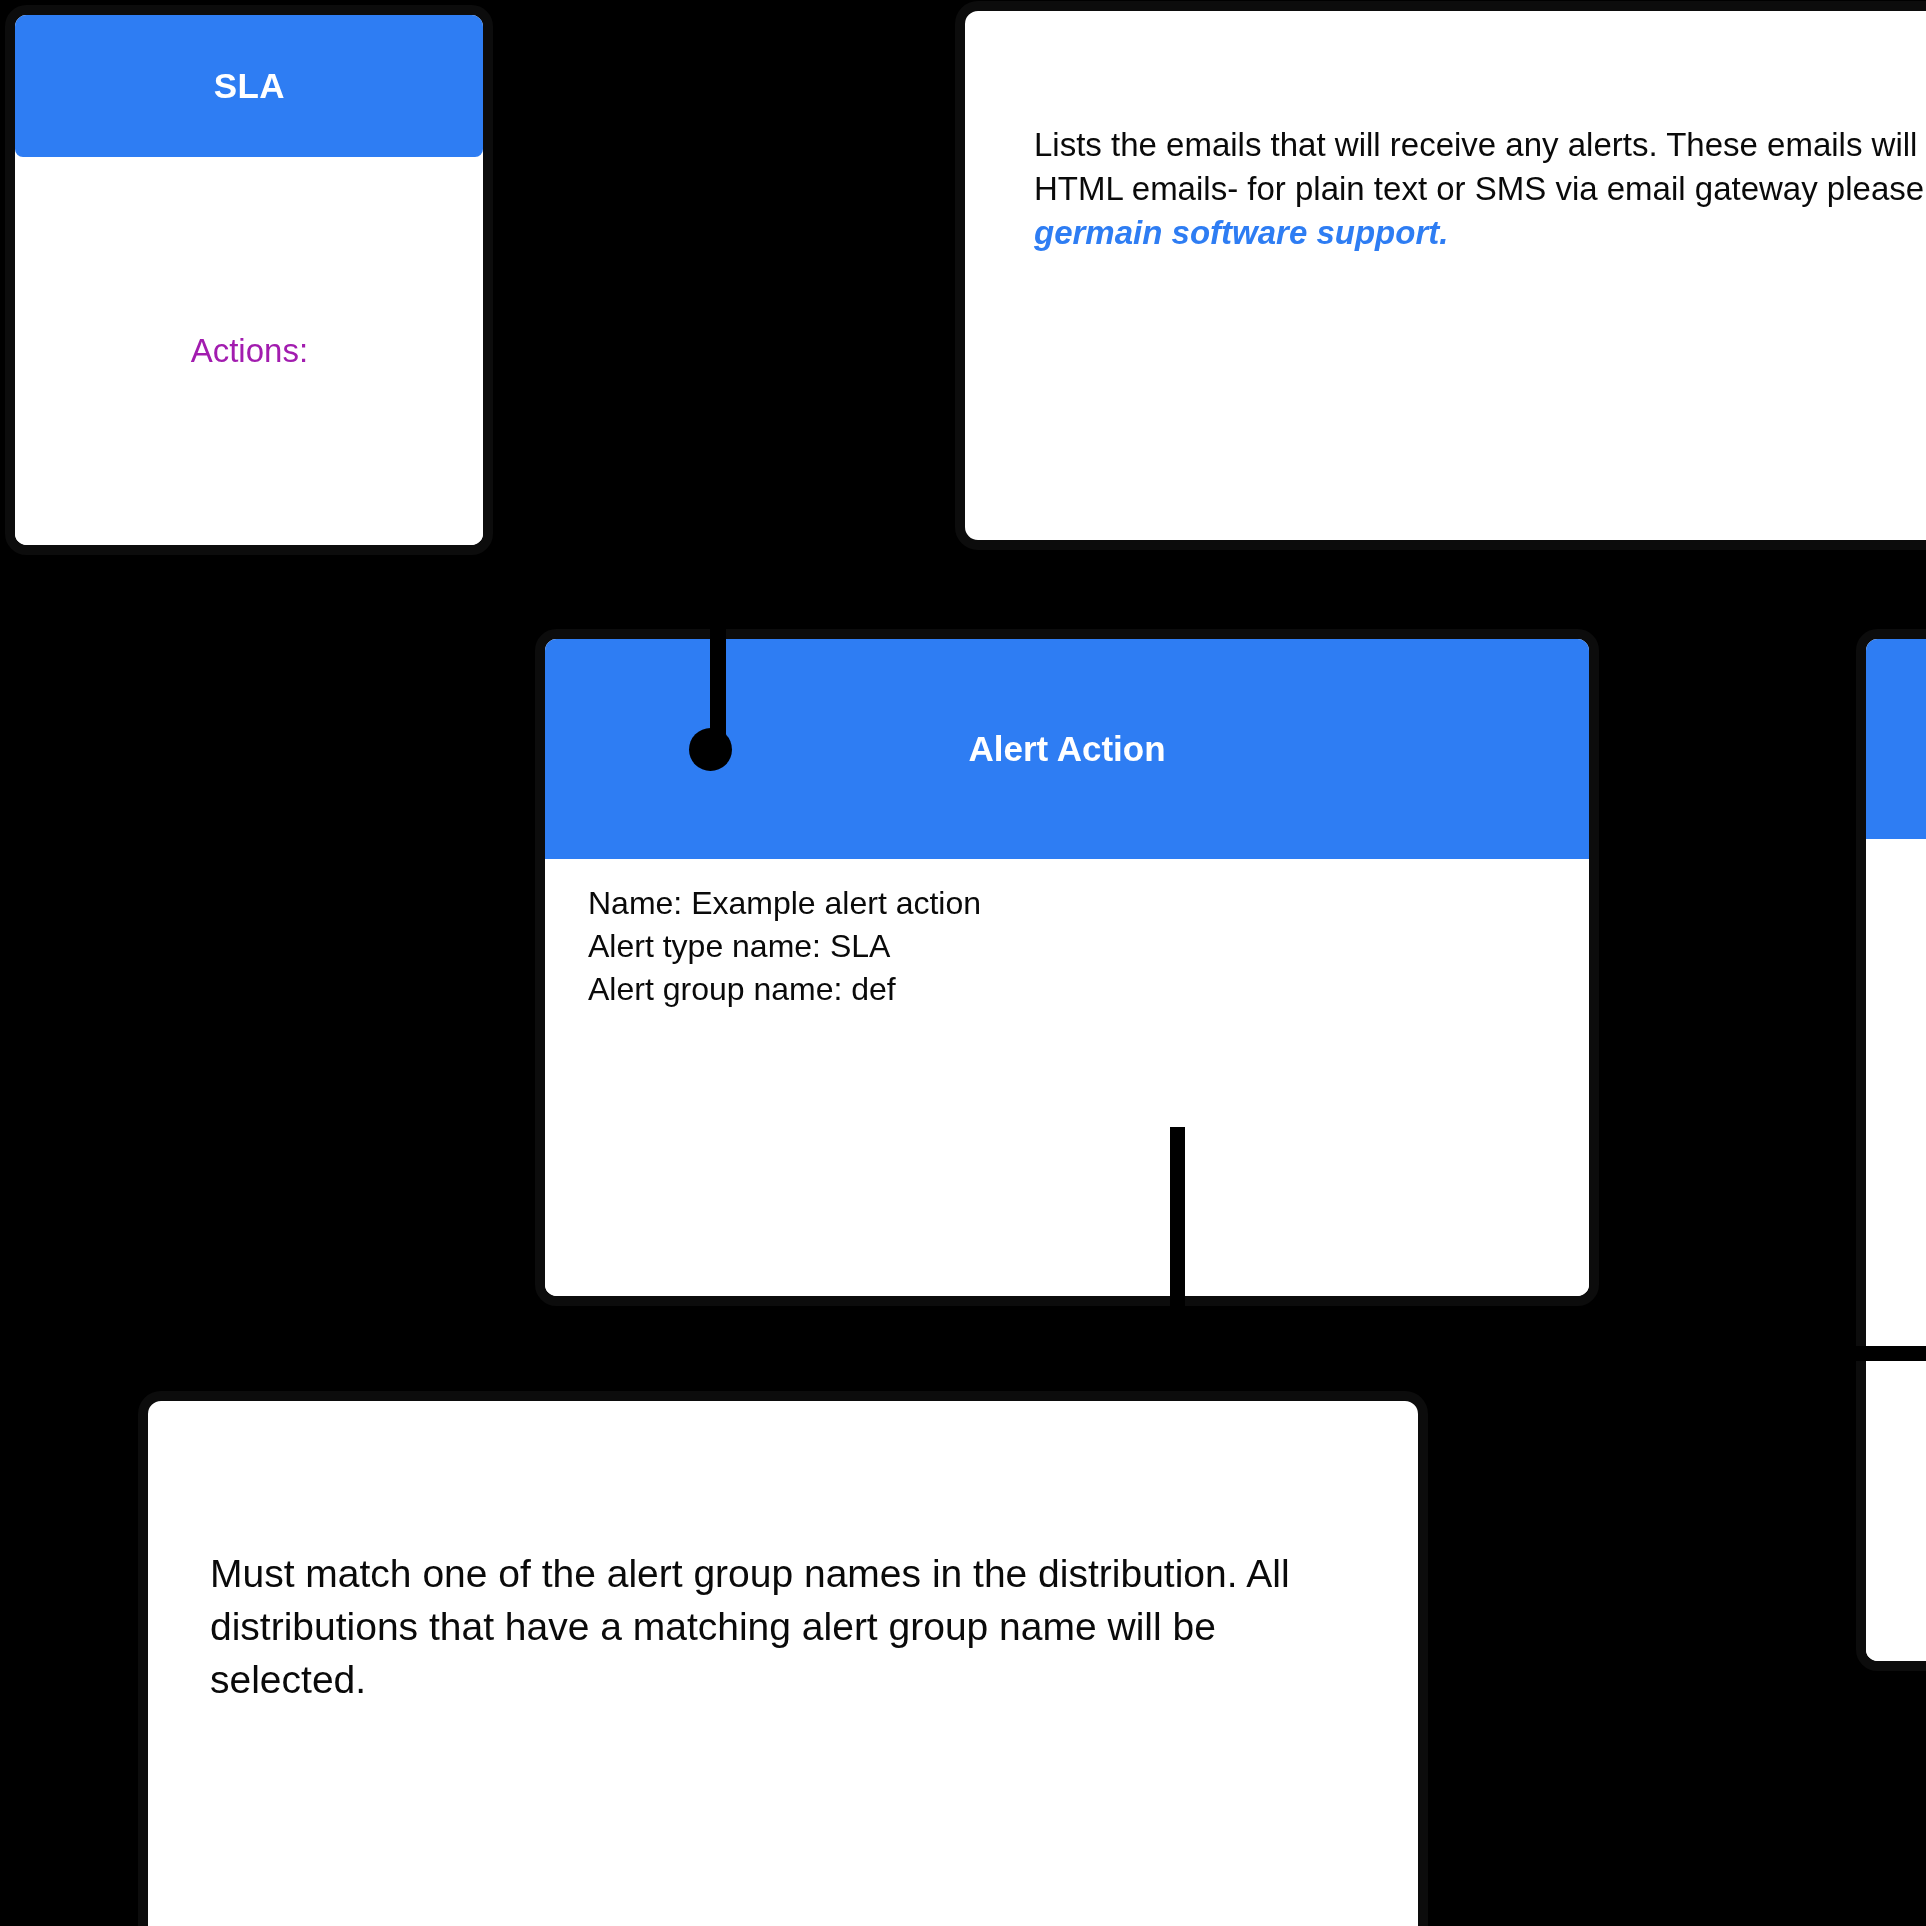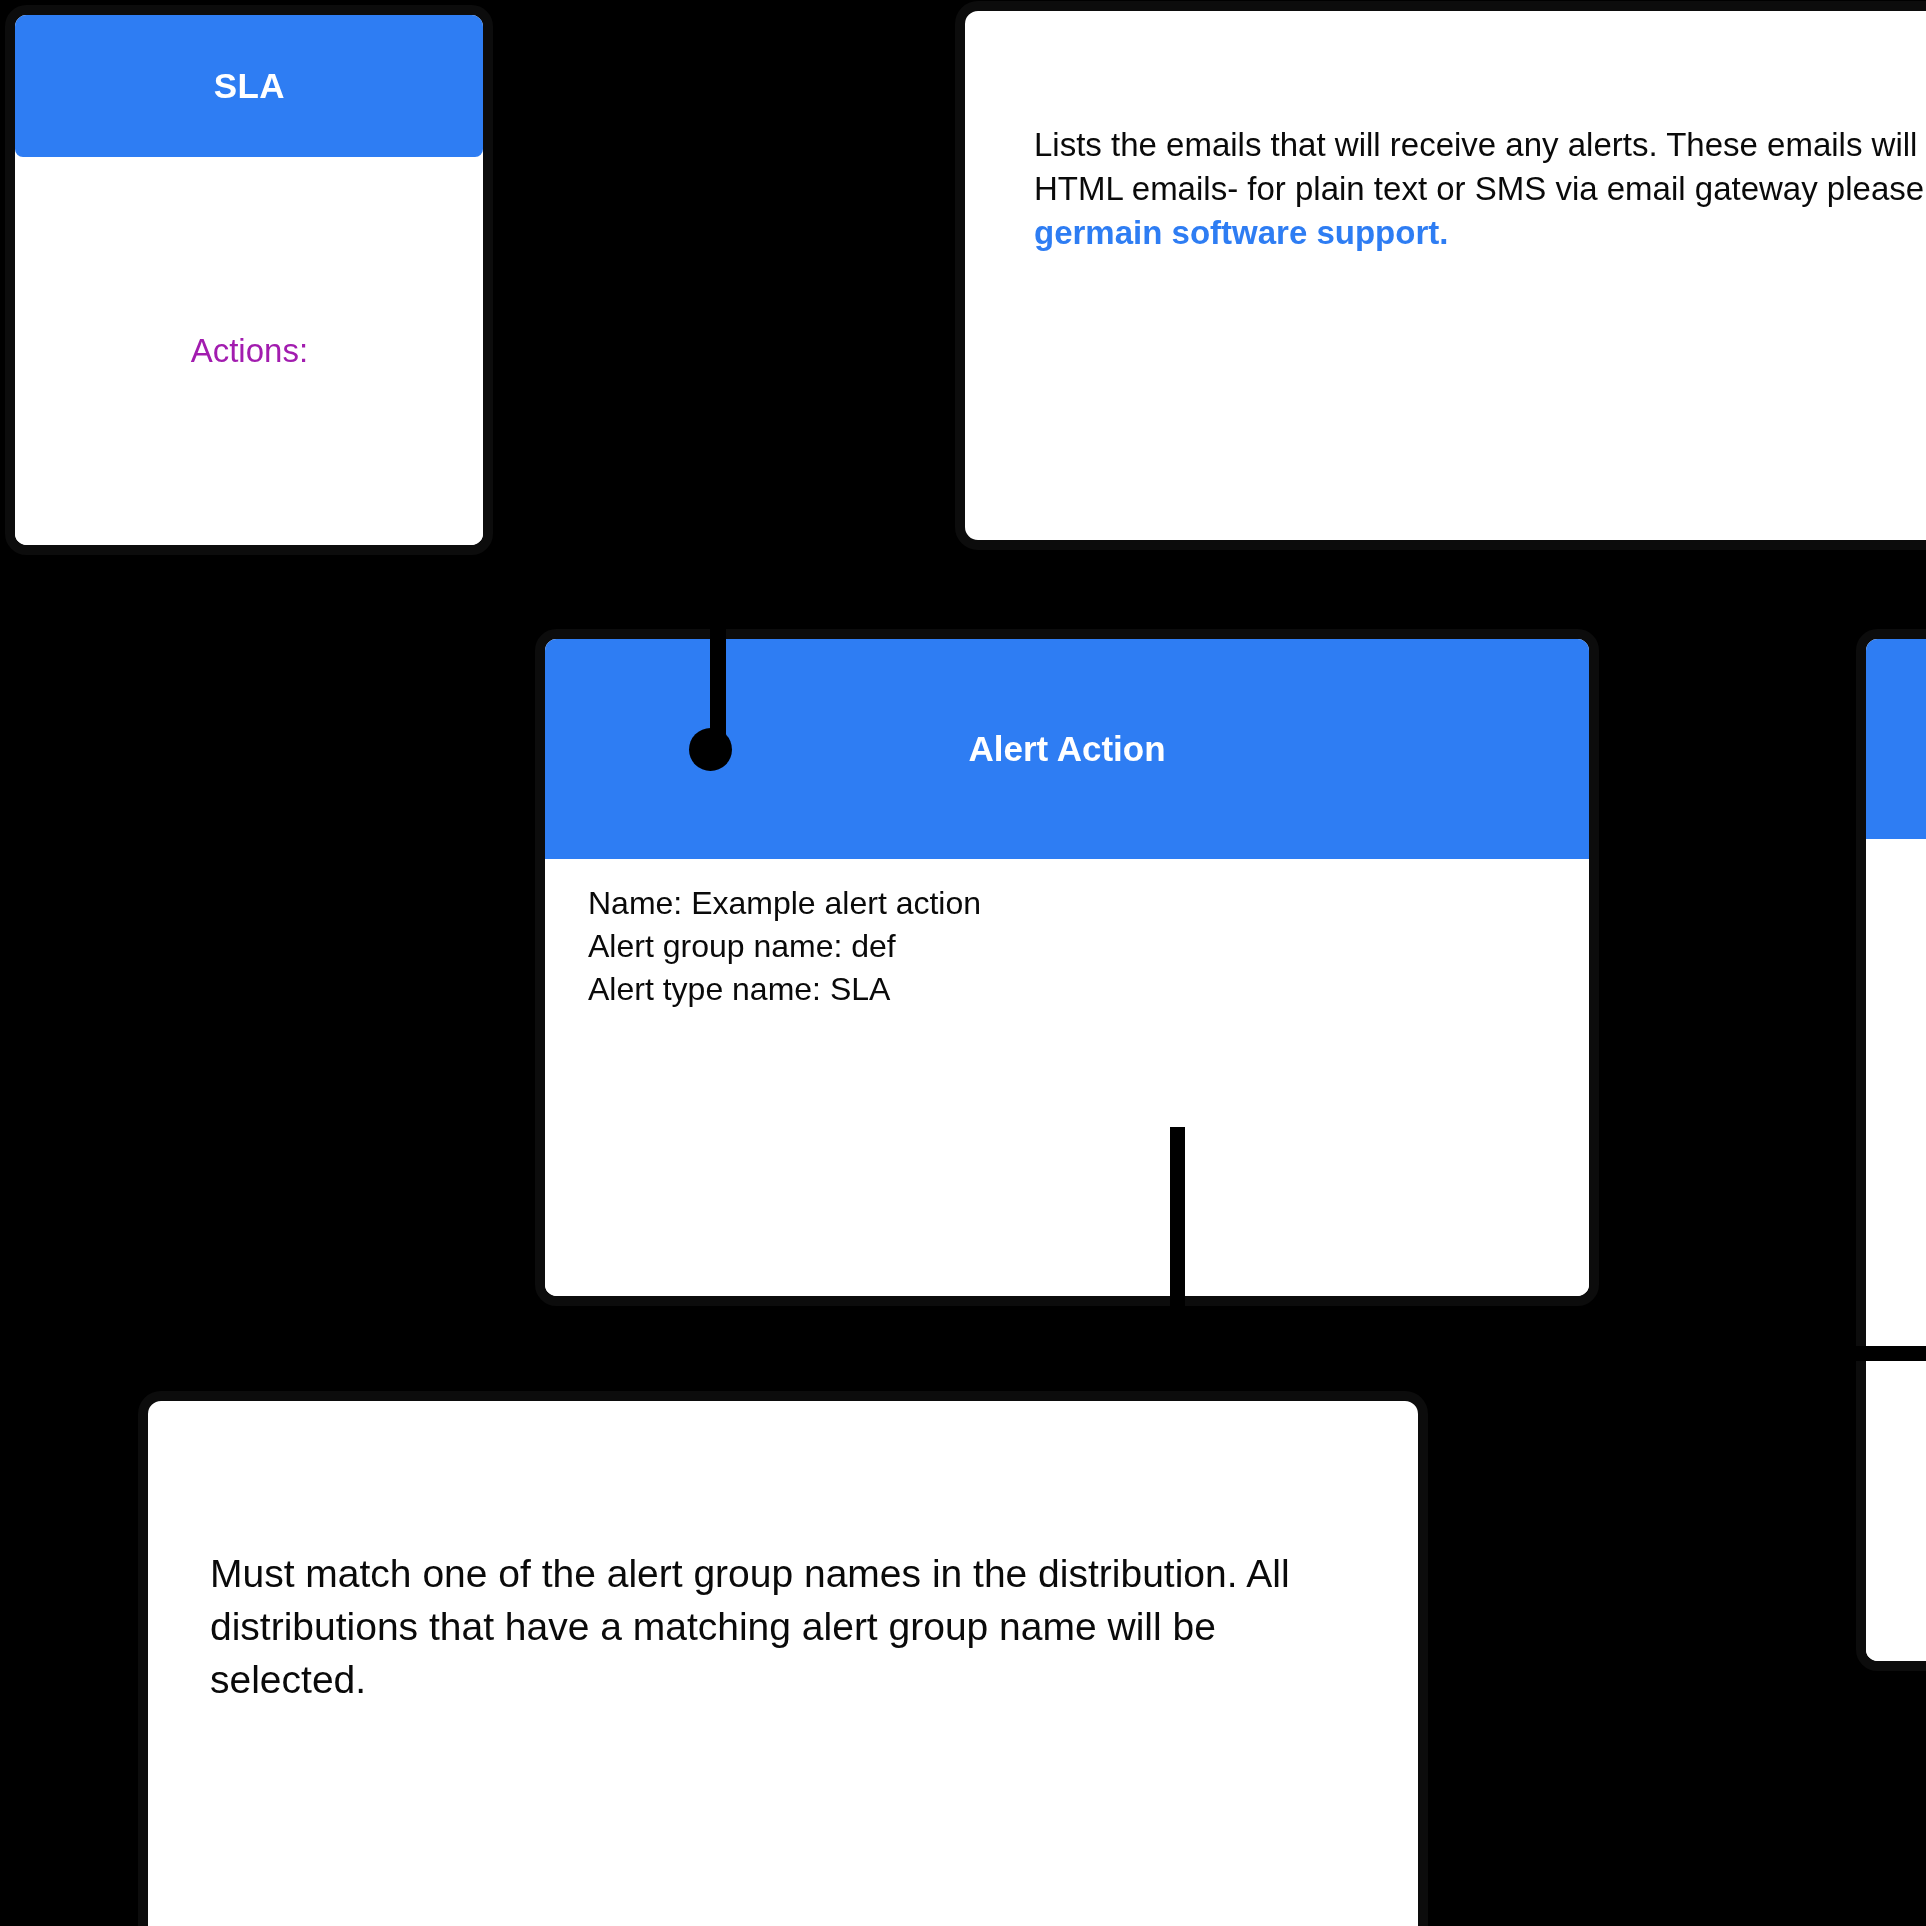--- a/index.html
+++ b/index.html
@@ -154,20 +154,21 @@
     height: 549px;
     padding: 112px 65px 0 69px;
   }
   #note-emails .note-text {
     font-size: 33px;
     line-height: 1.34;
   }
   .support-link {
     color: #2e7df3;
     font-weight: bold;
+    font-style: italic;
   }
 
   
   #note-match {
     left: 138px;
     top: 1391px;
     width: 1290px;
     height: 566px;
     padding: 146px 58px 0 62px;
   }
@@ -224,22 +225,22 @@
   <div class="note" id="note-emails">
     <p class="note-text"><span>Lists the emails that will receive any alerts. These emails will receive HTML emails- for plain text or SMS via email gateway please contact </span><span class="support-link">germain software support.</span></p>
   </div>
 
   <div class="card" id="alert-action-card">
     <div class="card-header">
       <span>Alert Action</span>
     </div>
     <div class="card-body">
       <div class="field-line">Name: Example alert action</div>
+      <div class="field-line">Alert type name: SLA</div>
       <div class="field-line">Alert group name: def</div>
-      <div class="field-line">Alert type name: SLA</div>
     </div>
   </div>
 
   <div class="card" id="distribution-card">
     <div class="card-header">
       
     </div>
     <div class="card-body">
 
       

